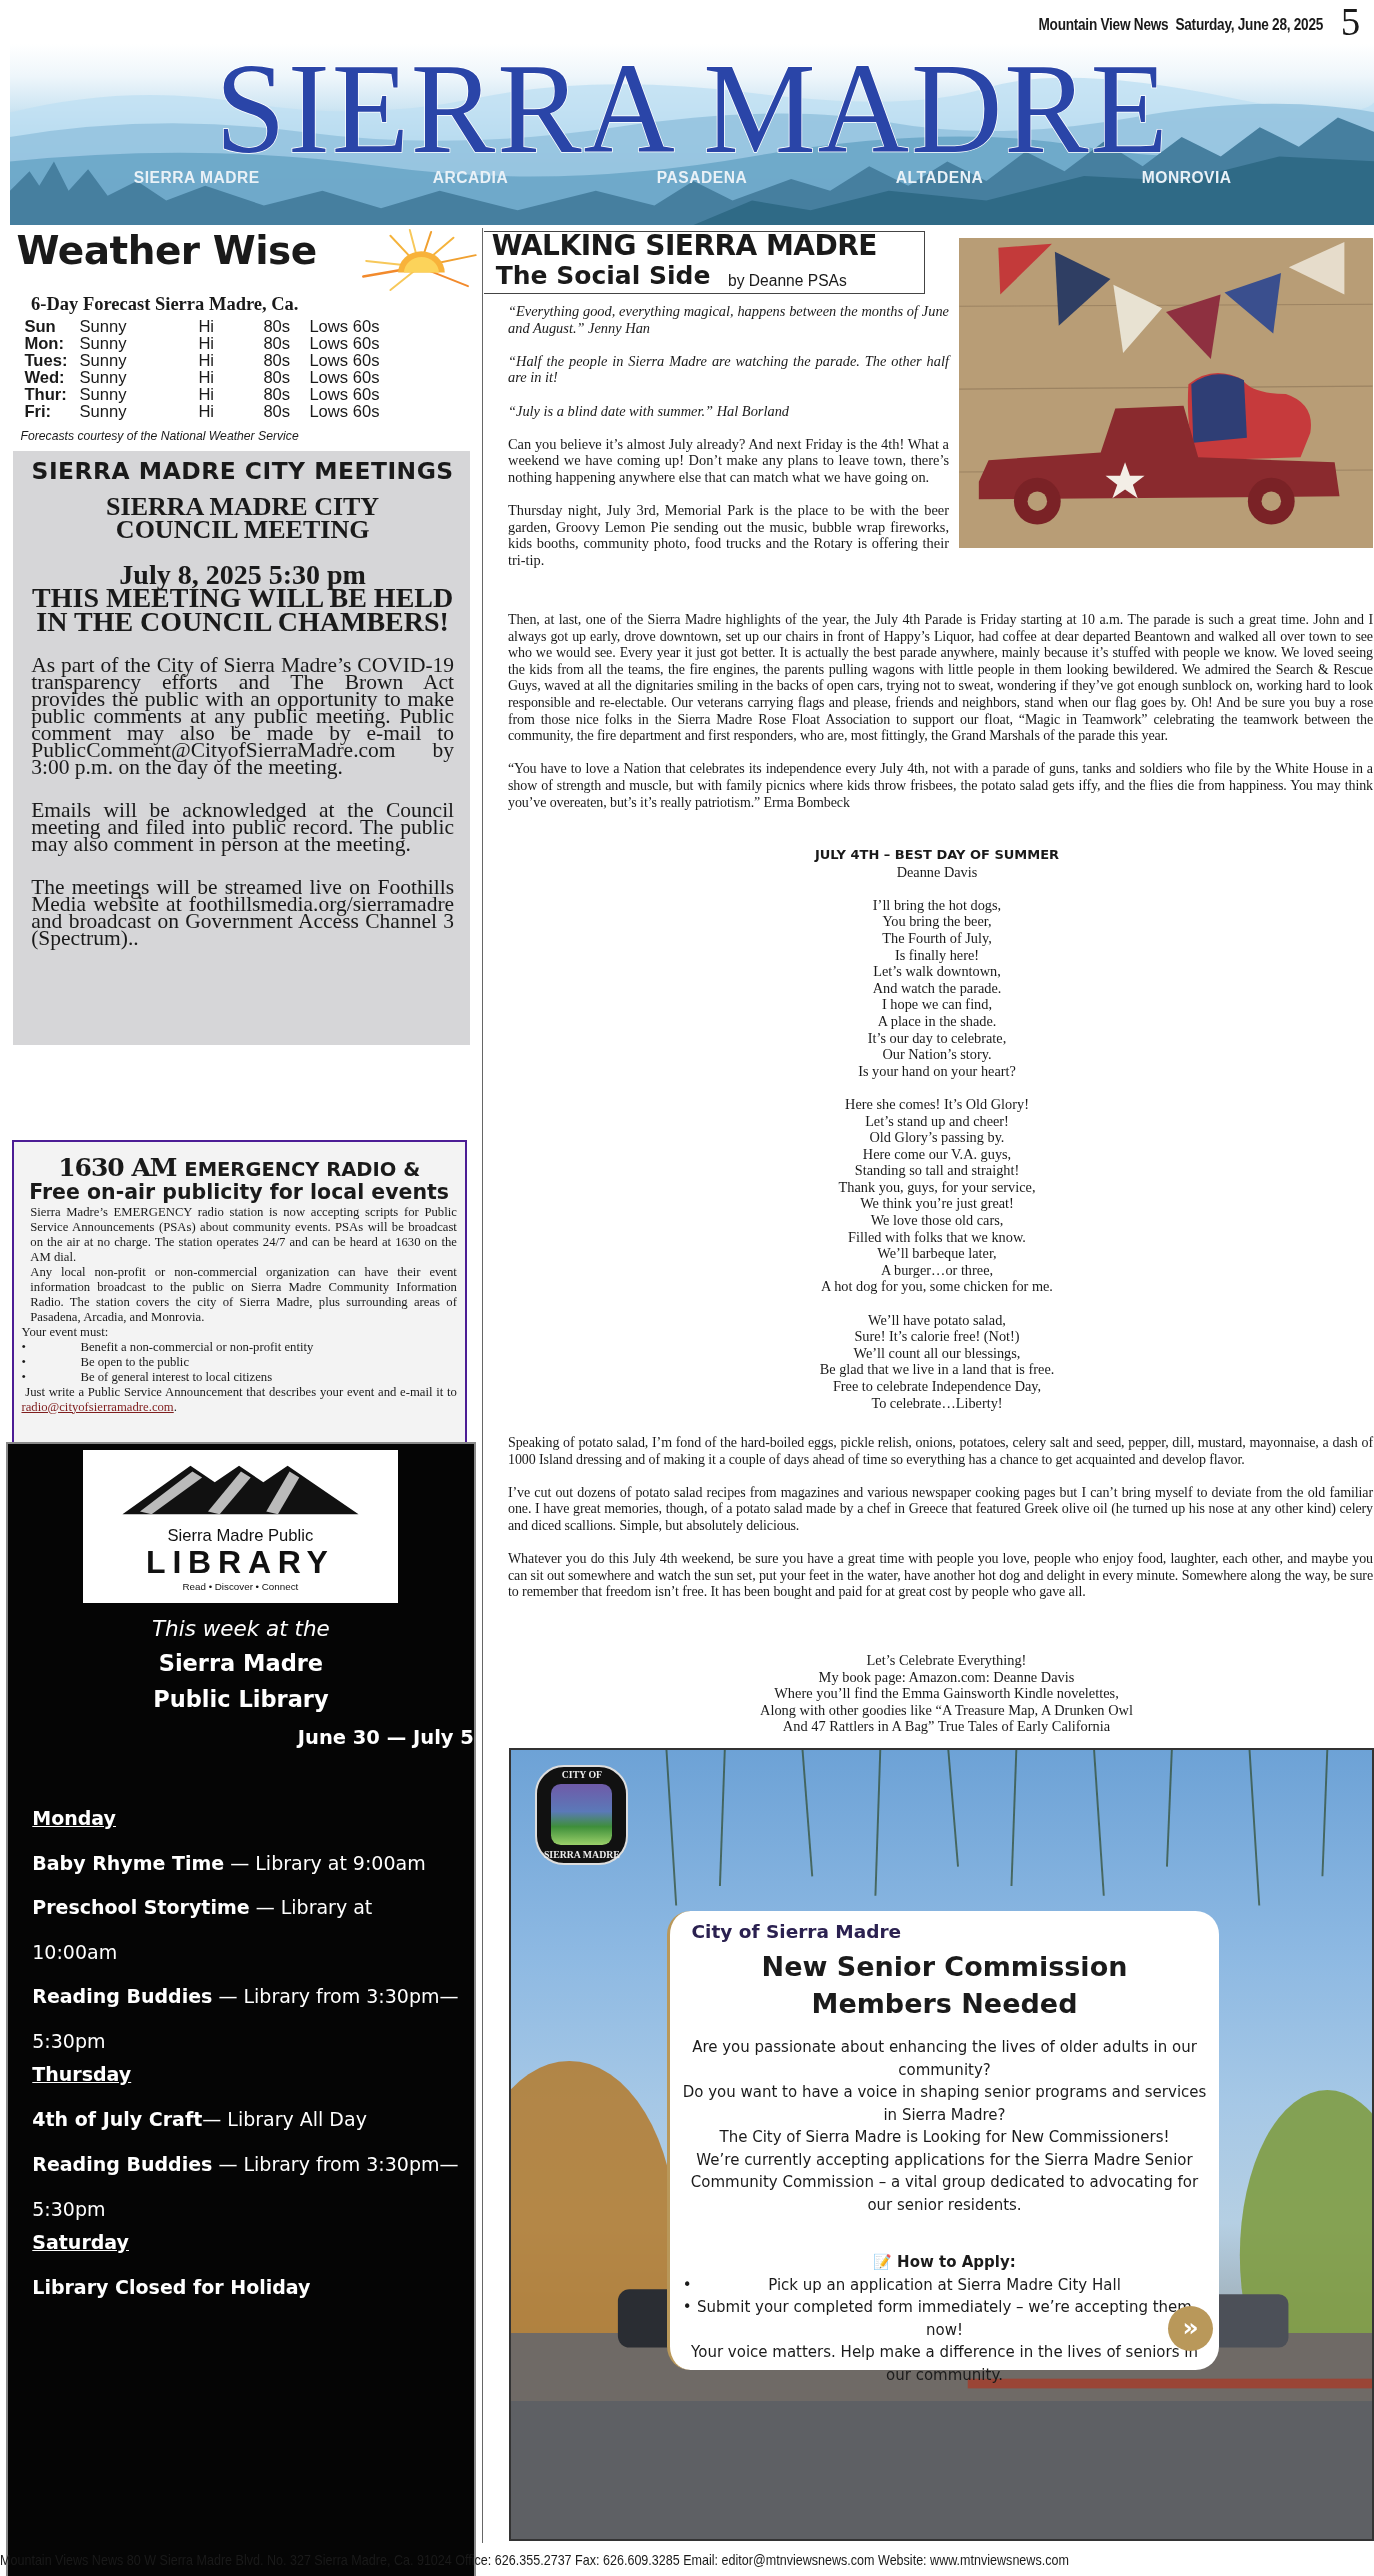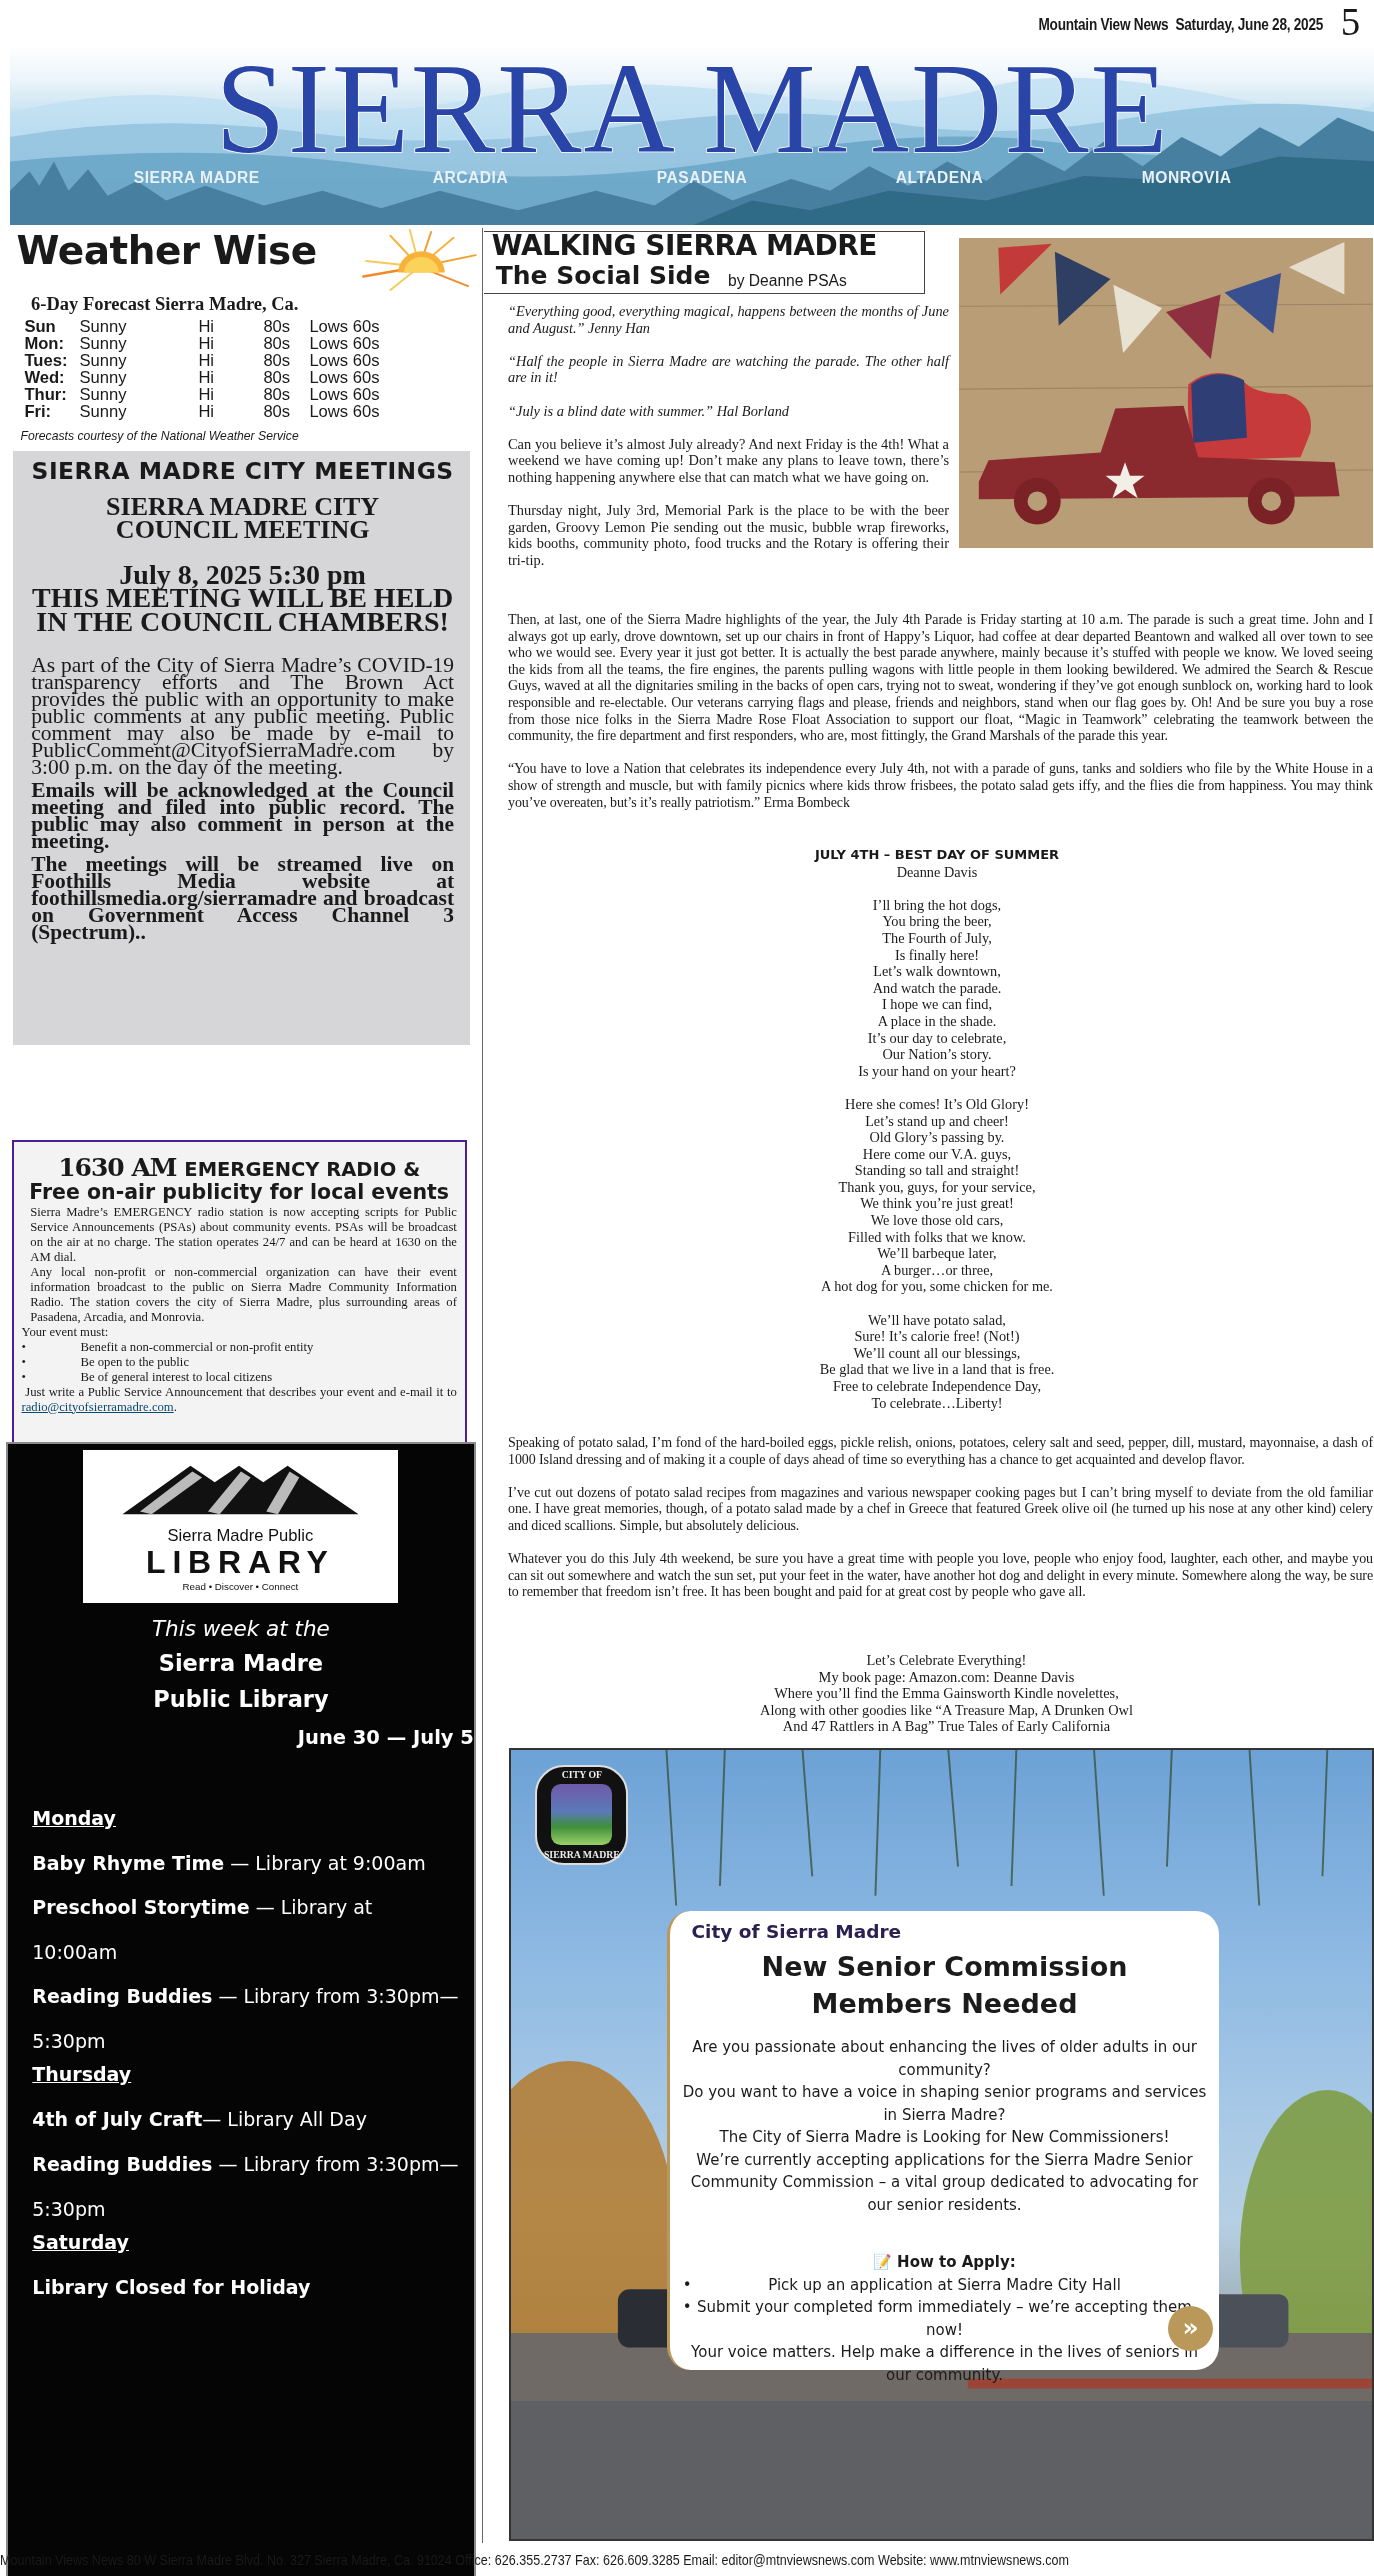--- a/index.html
+++ b/index.html
@@ -32,33 +32,33 @@
   .weather td.hi { width: 65px; }
   .weather td.hival { width: 46px; }
   .weather .credit { position: absolute; left: 20.5px; top: 201px; font-family: "Liberation Sans", sans-serif; font-style: italic; font-size: 12.2px; }
 
   .meetings { position: absolute; left: 12.7px; top: 223px; width: 457px; height: 594px; background: #d6d6d8; padding: 0 15.6px 0 18.5px; }
   .meetings .m-title { margin-top: 5.9px; text-align: center; font-family: "DejaVu Sans", sans-serif; font-weight: bold; font-size: 23.4px; letter-spacing: 0.5px; }
   .meetings .m-sub { text-align: center; font-weight: bold; font-size: 26px; line-height: 23.4px; margin-top: 9.8px; }
   .meetings .m-date { text-align: center; font-weight: bold; font-size: 28px; line-height: 23.4px; margin-top: 21.5px; }
   .meetings .m-notice { text-align: center; font-weight: bold; font-size: 28px; line-height: 23.4px; }
   .meetings p { font-size: 21.5px; line-height: 17px; text-align: justify; margin-top: 23.4px; }
-  .meetings p + p { margin-top: 6px; font-weight: bold; }
+  .meetings p + p { margin-top: 26px; }
 
   .radio { position: absolute; left: 11.7px; top: 912px; width: 455px; height: 351px; border: 2px solid #4c1d95; background: #f3f3f3; padding: 7.8px 7.8px 0 7.8px; }
   .radio .r-head1 { text-align: center; font-size: 23.4px; line-height: 23.4px; margin-top: 5.9px; }
   .radio .r-head1 .am { font-family: "DejaVu Serif", serif; font-weight: bold; font-size: 25px; letter-spacing: -1px; }
   .radio .r-head1 .emerg { font-family: "DejaVu Sans", sans-serif; font-weight: bold; font-size: 19.5px; margin-left: 7.8px; }
   .radio .r-head2 { text-align: center; font-family: "DejaVu Sans", sans-serif; font-weight: bold; font-size: 20.5px; line-height: 23.4px; }
   .radio .r-body { font-size: 12.7px; line-height: 15px; text-align: justify; }
   .radio .r-body .ind { padding-left: 8.8px; }
   .radio ul { list-style: none; font-size: 12.7px; line-height: 15px; }
   .radio li { display: flex; }
   .radio li .b { width: 59px; }
-  .radio a { color: #0c4a6e; text-decoration: underline; }
+  .radio a { color: #7f1d1d; text-decoration: underline; }
 
   .library { position: absolute; left: 5.9px; top: 1214px; width: 470px; height: 1325px; background: #050505; border: 2px solid #8a8a8a; color: #ffffff; font-family: "DejaVu Sans", sans-serif; }
   .library .logo { position: absolute; left: 75px; top: 5.9px; width: 315px; height: 153px; background: #ffffff; color: #111; text-align: center; }
   .library .logo svg { position: absolute; left: 39px; top: 7.8px; }
   .library .logo .l1 { position: absolute; left: 0; right: 0; top: 76px; font-family: "Liberation Sans", sans-serif; font-size: 16.6px; }
   .library .logo .l2 { position: absolute; left: 0; right: 0; top: 94px; font-family: "Liberation Sans", sans-serif; font-weight: bold; font-size: 32px; letter-spacing: 6.8px; }
   .library .logo .l3 { position: absolute; left: 0; right: 0; top: 131px; font-family: "Liberation Sans", sans-serif; font-size: 9.8px; }
   .library .intro { position: absolute; left: 0; right: 0; top: 168px; text-align: center; }
   .library .intro .it { font-style: italic; font-size: 21.5px; line-height: 33px; }
   .library .intro .nm { font-weight: bold; font-size: 22.5px; line-height: 36px; }

